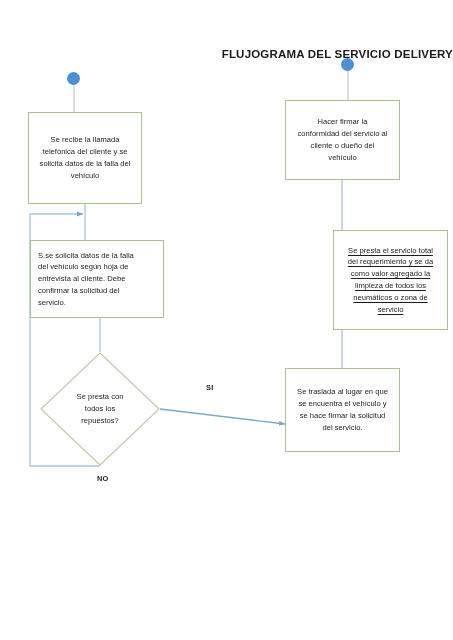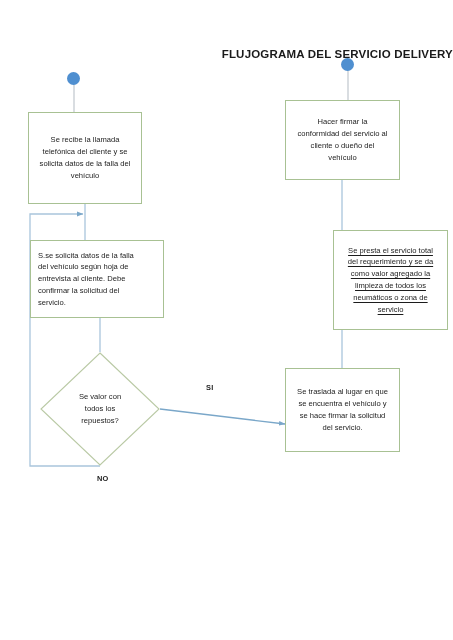--- a/index.html
+++ b/index.html
@@ -155,21 +155,21 @@
 del vehículo según hoja de
 entrevista al cliente. Debe
 confirmar la solicitud del
 servicio.</span>
   </div>
 
   <div class="diamond-wrap" style="left:40px; top:352px; width:120px; height:114px;">
     <svg class="diamond-shape" viewBox="0 0 120 114" preserveAspectRatio="none" xmlns="http://www.w3.org/2000/svg">
       <polygon points="60,1 119,57 60,113 1,57" fill="#ffffff" stroke="#b9c9a4" stroke-width="1.1"></polygon>
     </svg>
-    <span class="diamond-label">Se valor con
+    <span class="diamond-label">Se presta con
 todos los
 repuestos?</span>
   </div>
 
   <div class="node" style="left:285px; top:100px; width:115px; height:80px;">
     <span class="node-text">Hacer firmar la
 conformidad del servicio al
 cliente o dueño del
 vehículo</span>
   </div>

